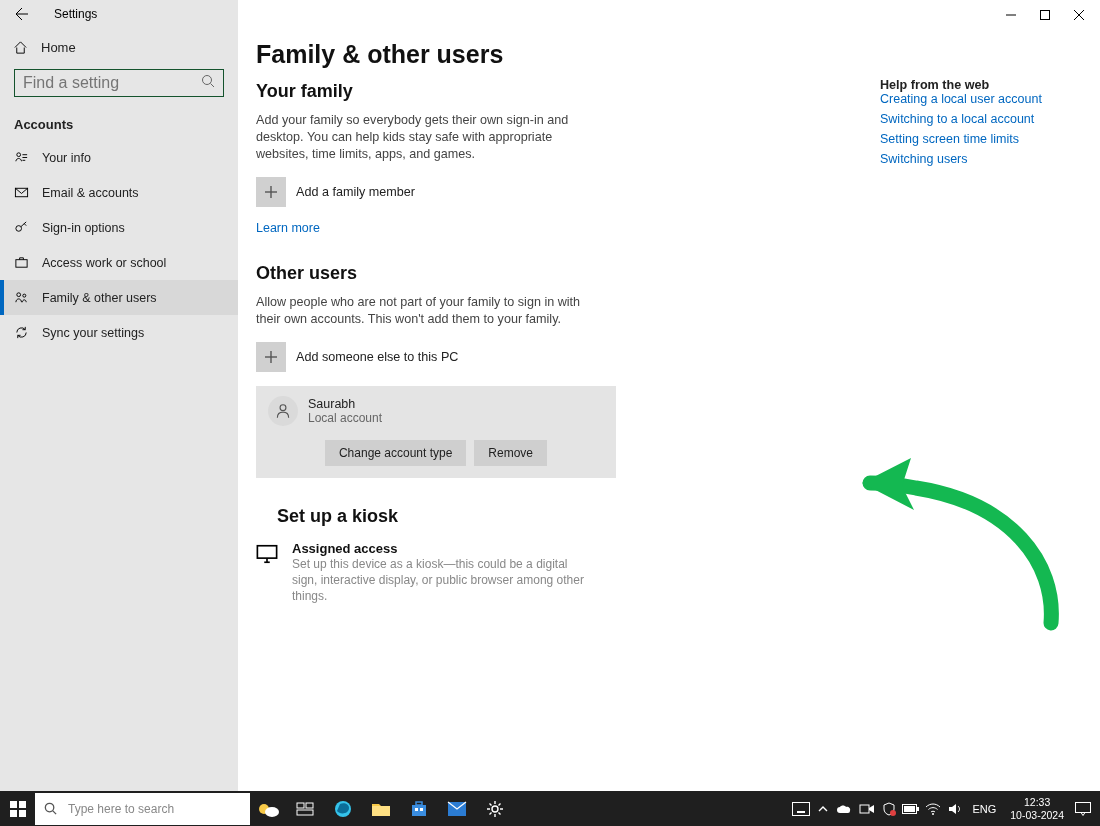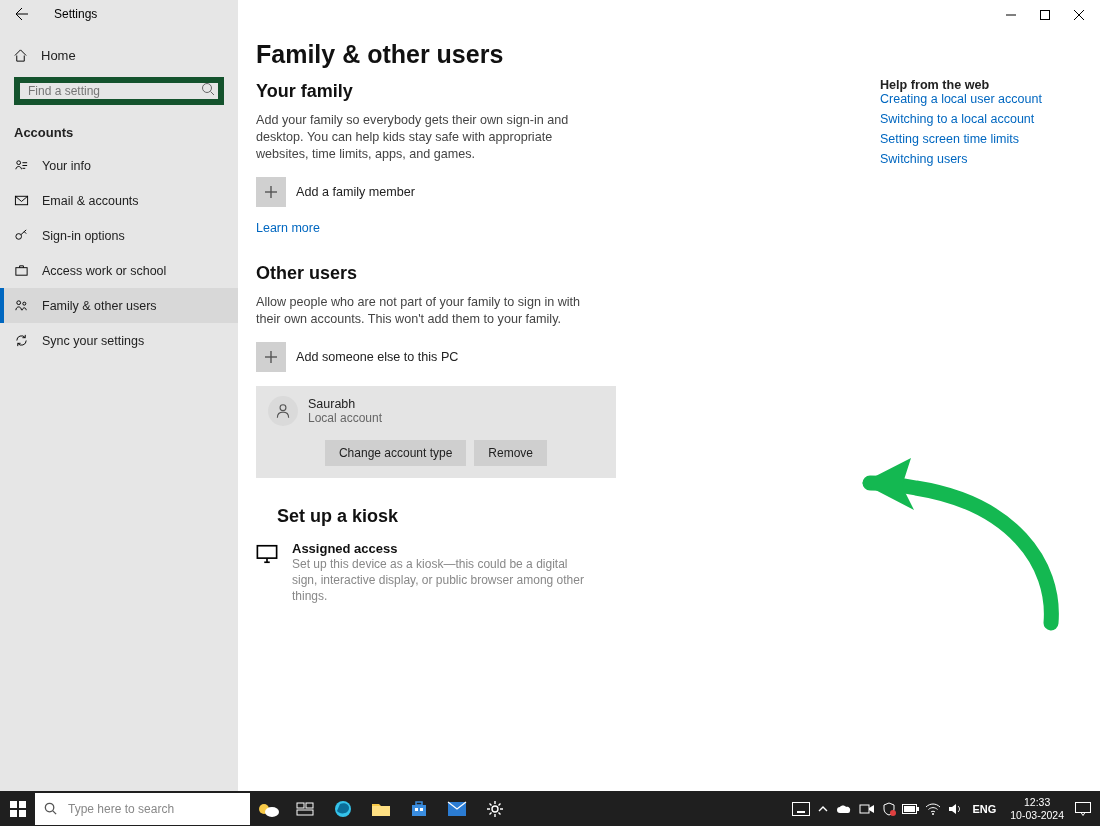--- a/index.html
+++ b/index.html
@@ -3,26 +3,26 @@
 <meta charset="utf-8">
 <style>
   * { box-sizing: border-box; margin: 0; padding: 0; }
   html, body { width: 1100px; height: 826px; font-family: "Segoe UI", Arial, sans-serif; overflow: hidden; background: #fff; }
   .window { width: 100%; height: 791px; display: flex; position: relative; }
   
   .sidebar { width: 252px; background: #e6e6e6; height: 100%; display: flex; flex-direction: column; }
   .sidebar-header { display:flex; align-items:center; padding: 0 0 0 8px; height: 28px; }
   .sidebar-header .back { width: 28px; height: 28px; display:flex; align-items:center; justify-content:center; cursor:pointer; }
   .sidebar-title { font-size: 12px; margin-left: 18px; }
-  .home-row { display:flex; align-items:center; padding: 8px 13px; margin-top: 12px; cursor:pointer; }
+  .home-row { display:flex; align-items:center; padding: 8px 13px; margin-top: 4px; cursor:pointer; }
   .home-row .icon { width: 18px; display:flex; }
   .home-row .label { margin-left: 10px; font-size: 13px; color: #222; }
   .search-row { padding: 6px 14px 6px 14px; }
   .search-box { position: relative; }
-  .search-box input { width: 100%; height: 28px; border: 6px solid #14532d; background: #e6e6e6; padding: 0 40px 0 8px; font-size: 12px; color: #555; outline:none; }
+  .search-box input { width: 100%; height: 28px; border: 1px solid #14532d; background: #e6e6e6; padding: 0 40px 0 8px; font-size: 16px; color: #555; outline:none; }
   .search-box .sicon { position:absolute; right:6px; top: 4px; width: 18px; }
   .section-label { font-size: 13px; font-weight: 600; color: #222; padding: 14px 14px 8px; }
   .nav-item { display:flex; align-items:center; padding: 10px 14px; font-size: 12.5px; color:#222; cursor:pointer; position:relative; }
   .nav-item .icon { width: 18px; display:flex; }
   .nav-item .label { margin-left: 10px; }
   .nav-item.active { background: #d8d8d8; }
   .nav-item.active::before { content:""; position:absolute; left:0; top:0; bottom:0; width:4px; background:#0067c0; }
   
   .main { flex:1; height: 100%; padding: 10px 20px 0 18px; position: relative; display:flex; }
   .content { width: 620px; }
@@ -59,21 +59,21 @@
   
   .taskbar { width: 100%; height: 35px; background: #1f1f1f; display:flex; align-items:center; color:#fff; font-size: 12px; }
   .start-btn { width: 35px; height:35px; display:flex; align-items:center; justify-content:center; cursor:pointer; }
   .search-task { background:#fff; color:#888; flex: 0 0 215px; height:32px; display:flex; align-items:center; padding-left:8px; border-radius:0; cursor:text; }
   .search-task .sticon { margin-right: 10px; display:flex; }
   .task-icons { display:flex; align-items:center; height:100%; }
   .task-icons .ticon { width: 38px; height:35px; display:flex; align-items:center; justify-content:center; cursor:pointer; }
   .task-spacer { flex:1; }
   .systray { display:flex; align-items:center; padding-right: 6px; }
   .systray .sicon2 { width: 22px; display:flex; align-items:center; justify-content:center; height:35px; cursor:pointer; }
-  .systray .lang { font-size: 11px; color:#fff; margin: 0 6px; font-weight: bold; }
+  .systray .lang { font-size: 11px; color:#fff; margin: 0 6px; }
   .systray .clock { font-size: 10.5px; color:#fff; text-align:center; line-height:1.15; margin: 0 8px; }
   .weather { width: 36px; height:32px; display:flex; align-items:center; justify-content:center; }
   svg { display:block; }
 </style>
 </head>
 <body>
 
 <div class="window">
 
   <div class="sidebar">

